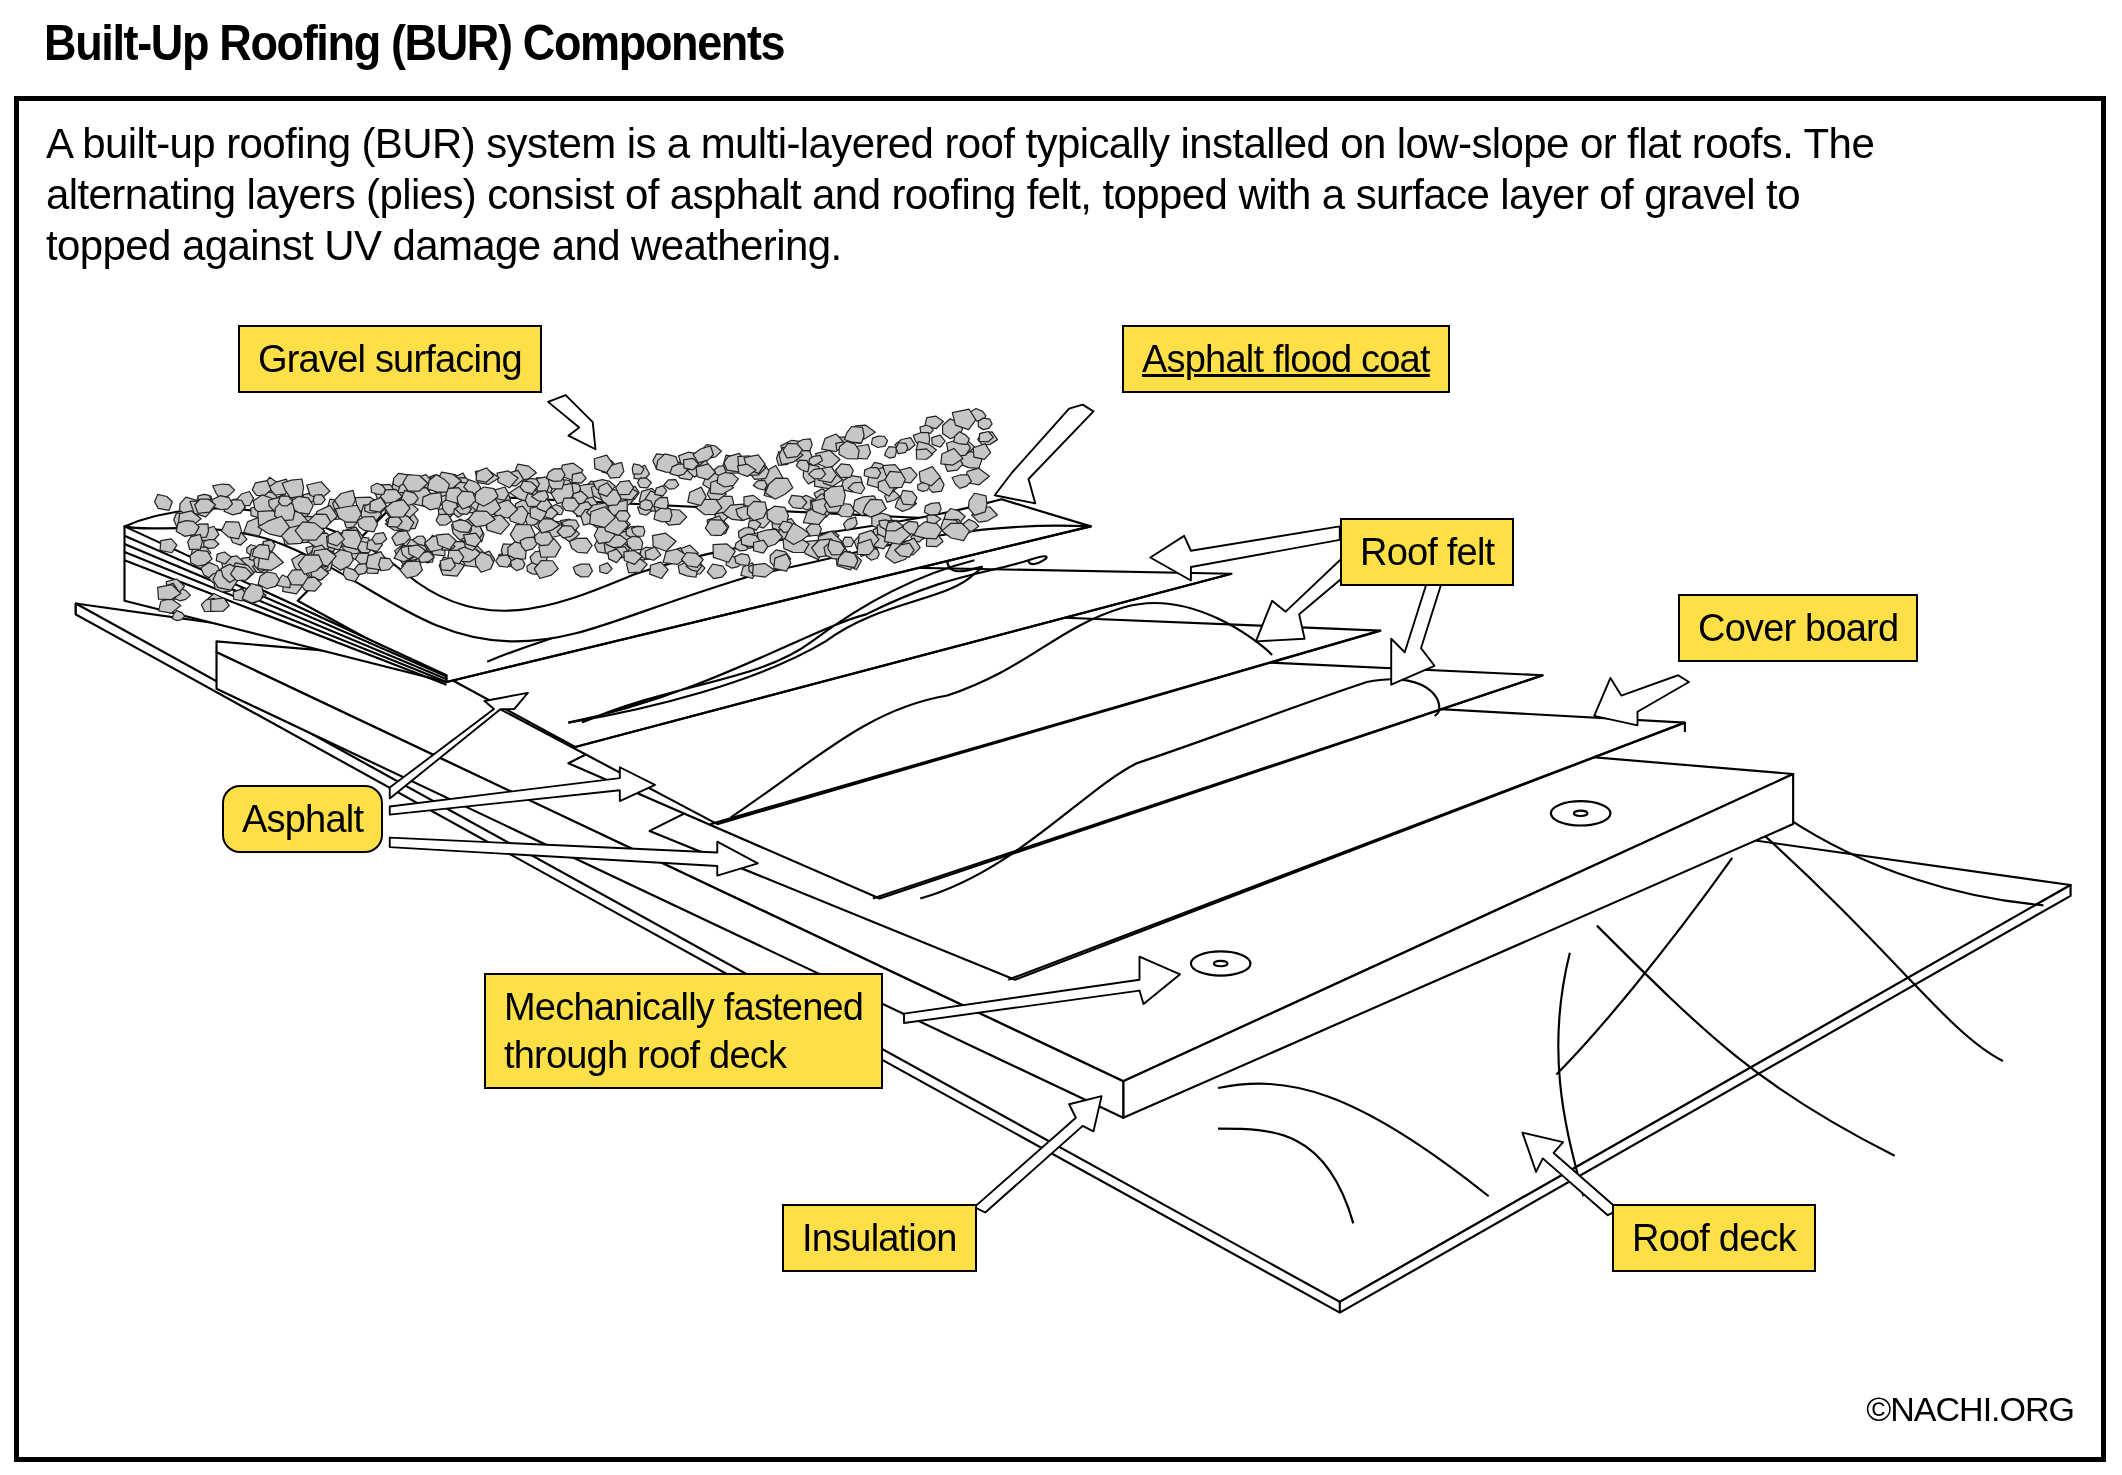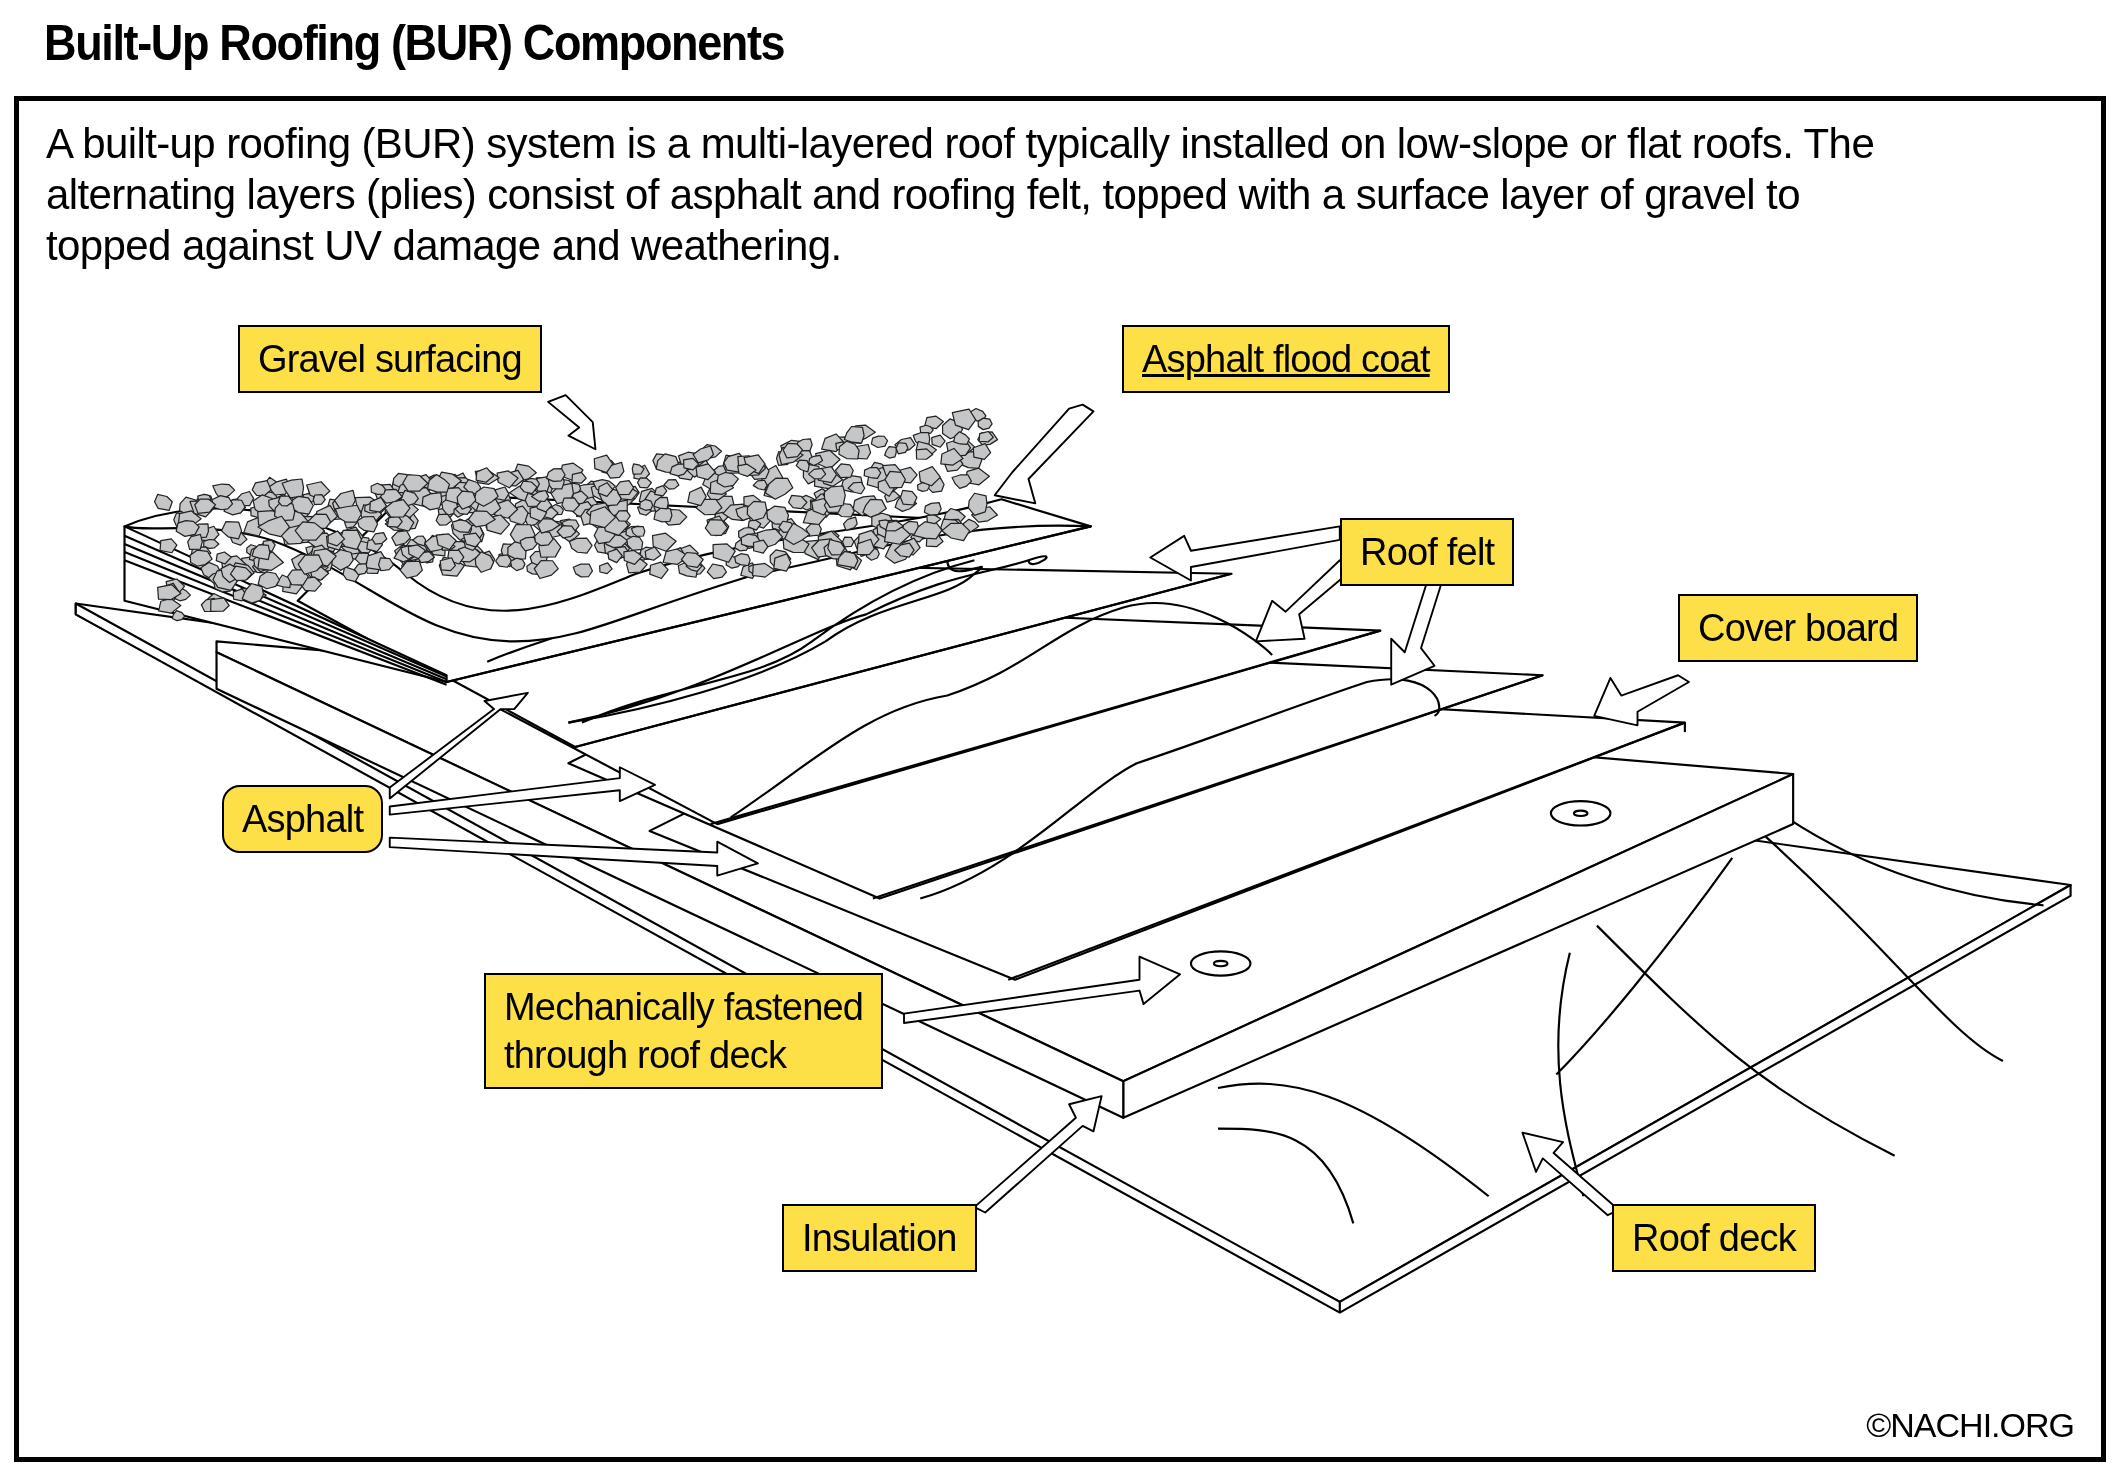--- a/index.html
+++ b/index.html
@@ -3,21 +3,21 @@
 <meta charset="utf-8">
 <style>
   html, body { margin:0; padding:0; background:#ffffff; }
   body { width:2122px; height:1475px; position:relative; overflow:hidden; font-family:"Liberation Sans", sans-serif; color:#000; }
   .title { position:absolute; left:44px; top:14px; font-size:50px; font-weight:bold; letter-spacing:-1.5px; transform:scaleX(0.9); transform-origin:left top; white-space:nowrap; }
   .frame { position:absolute; left:14px; top:96px; width:2092px; height:1366px; border:5px solid #000; box-sizing:border-box; }
   .desc { position:absolute; left:46px; top:118px; width:1980px; font-size:42px; line-height:51px; letter-spacing:-0.6px; }
   .desc span { display:block; white-space:nowrap; }
   svg.diagram { position:absolute; left:0; top:0; width:2122px; height:1475px; }
   .lbl { position:absolute; background:#fde047; border:2.5px solid #000; box-sizing:border-box; font-size:38px; line-height:48px; padding:8px 18px; white-space:nowrap; letter-spacing:-0.8px; }
-  .copy { position:absolute; right:48px; top:1390px; font-size:34px; letter-spacing:-1px;margin-top:16px; }
+  .copy { position:absolute; right:48px; top:1390px; font-size:34px; letter-spacing:-1px; }
 </style>
 </head>
 <body>
 
 <div class="title">Built-Up Roofing (BUR) Components</div>
 <div class="frame"></div>
 
 <div class="desc">
   <span>A built-up roofing (BUR) system is a multi-layered roof typically installed on low-slope or flat roofs. The</span>
   <span>alternating layers (plies) consist of asphalt and roofing felt, topped with a surface layer of gravel to</span>

